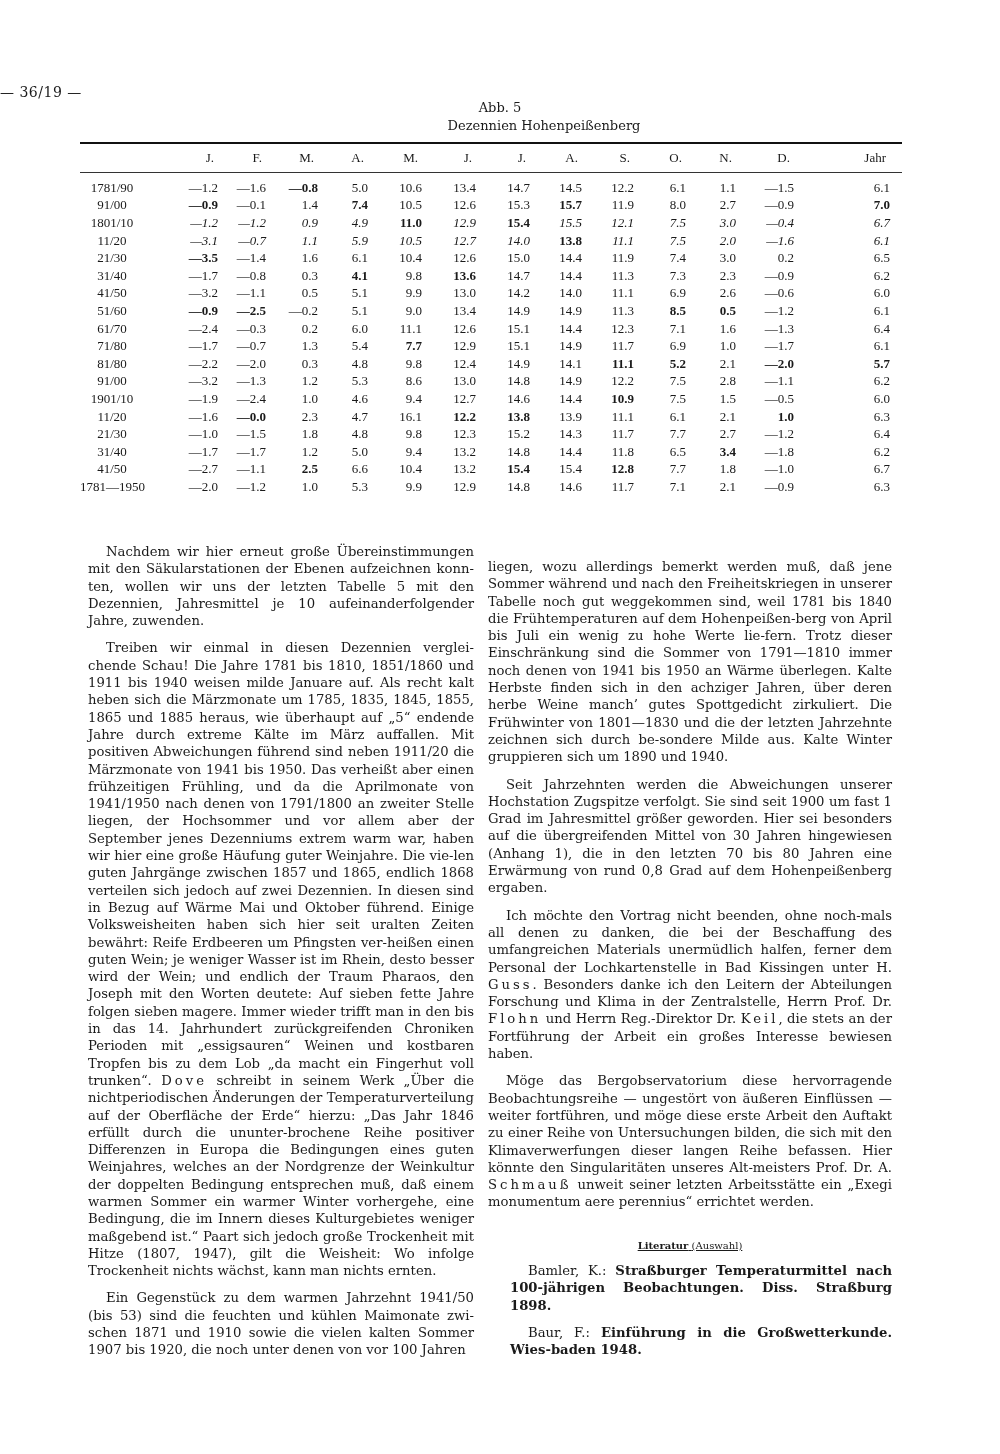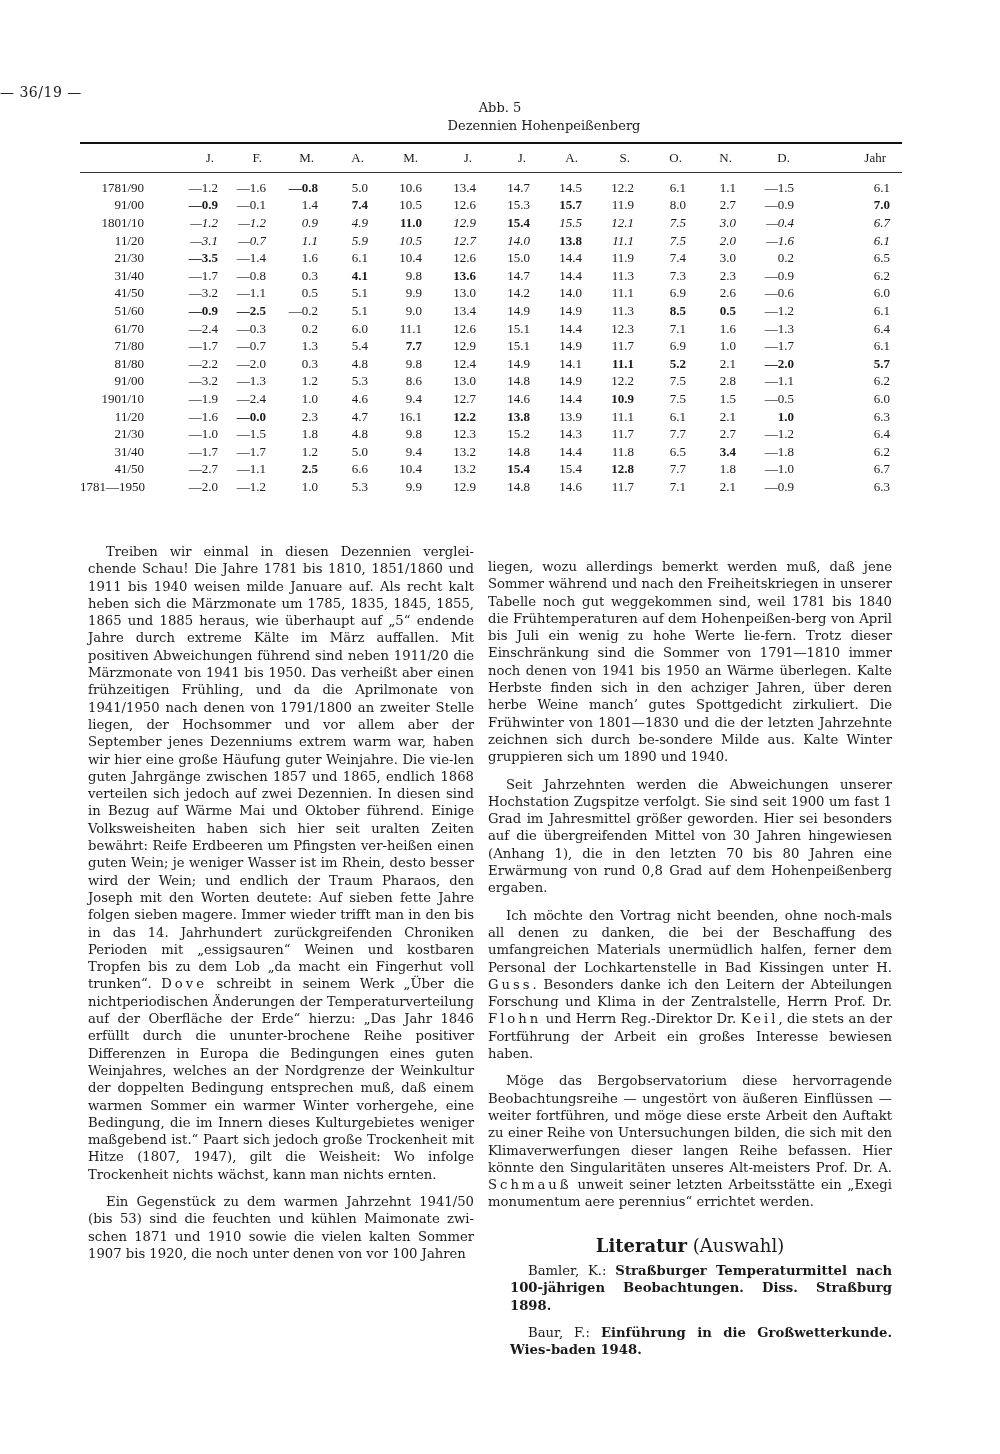--- a/index.html
+++ b/index.html
@@ -24,33 +24,33 @@
   table.data {
     border-collapse: collapse; width: 822px; table-layout: fixed;
     font-family: "Liberation Serif", "DejaVu Serif", serif;
     font-size: 13px;
   }
   table.data th {
     font-weight: normal; font-size: 13px; height: 28px; padding: 0;
     text-align: center; font-family: "Liberation Serif", serif;
   }
   table.data td { height: 17.6px; padding: 0; text-align: right; white-space: nowrap; }
-  table.data td.lbl { text-align: right; padding-right: 0; }
+  table.data td.lbl { text-align: center; padding-right: 0; }
   table.data td.val { padding-right: 12px; }
   table.data tr.first td { padding-top: 6px; }
   td .b { font-weight: bold; }
   td .i { font-style: italic; }
 
   .col { position: absolute; font-size: 13.2px; line-height: 17.3px; text-align: justify; }
   .col.left { left: 88px; top: 543px; width: 386px; }
   .col.right { left: 488px; top: 543px; width: 404px; }
   .col p { margin: 0 0 10px 0; text-indent: 18px; hyphens: manual; }
   .col p.noindent { text-indent: 0; margin-top: 15px; }
   .spaced { letter-spacing: 3px; }
-  .lit-heading { text-align: center; margin: 26px 0 8px 0; font-size: 18px; }
+  .lit-heading { text-align: center; margin: 26px 0 8px 0; font-size: 10px; text-decoration: underline; }
   .lit-heading .strong { font-weight: bold; }
   .ref { padding-left: 22px; text-indent: -22px; margin: 0 0 6px 0; }
   .ref .bold { font-weight: bold; }
 </style>
 </head>
 <body>
 
 <div class="page-num">— 36/19 —</div>
 <div class="caption abb">Abb. 5</div>
 <div class="caption title">Dezennien Hohenpeißenberg</div>
@@ -382,20 +382,21 @@
           <td class="val"><span>7.1</span></td>
           <td class="val"><span>2.1</span></td>
           <td class="val"><span>—0.9</span></td>
           <td class="val"><span>6.3</span></td>
         </tr>
       </tbody>
   </table>
 </div>
 
 <div class="col left">
+  <p>Nachdem wir hier erneut große Übereinstimmungen mit den Säkularstationen der Ebenen aufzeichnen konn-ten, wollen wir uns der letzten Tabelle 5 mit den Dezennien, Jahresmittel je 10 aufeinanderfolgender Jahre, zuwenden.</p>
   <p><span>Treiben wir einmal in diesen Dezennien verglei-chende Schau! Die Jahre 1781 bis 1810, 1851/1860 und 1911 bis 1940 weisen milde Januare auf. Als recht kalt heben sich die Märzmonate um 1785, 1835, 1845, 1855, 1865 und 1885 heraus, wie überhaupt auf „5“ endende Jahre durch extreme Kälte im März auffallen. Mit positiven Abweichungen führend sind neben 1911/20 die Märzmonate von 1941 bis 1950. Das verheißt aber einen frühzeitigen Frühling, und da die Aprilmonate von 1941/1950 nach denen von 1791/1800 an zweiter Stelle liegen, der Hochsommer und vor allem aber der September jenes Dezenniums extrem warm war, haben wir hier eine große Häufung guter Weinjahre. Die vie-len guten Jahrgänge zwischen 1857 und 1865, endlich 1868 verteilen sich jedoch auf zwei Dezennien. In diesen sind in Bezug auf Wärme Mai und Oktober führend. Einige Volksweisheiten haben sich hier seit uralten Zeiten bewährt: Reife Erdbeeren um Pfingsten ver-heißen einen guten Wein; je weniger Wasser ist im Rhein, desto besser wird der Wein; und endlich der Traum Pharaos, den Joseph mit den Worten deutete: Auf sieben fette Jahre folgen sieben magere. Immer wieder trifft man in den bis in das 14. Jahrhundert zurückgreifenden Chroniken Perioden mit „essigsauren“ Weinen und kostbaren Tropfen bis zu dem Lob „da macht ein Fingerhut voll trunken“.</span> <span class="spaced">Dove</span> <span>schreibt in seinem Werk „Über die nichtperiodischen Änderungen der Temperaturverteilung auf der Oberfläche der Erde“ hierzu: „Das Jahr 1846 erfüllt durch die ununter-brochene Reihe positiver Differenzen in Europa die Bedingungen eines guten Weinjahres, welches an der Nordgrenze der Weinkultur der doppelten Bedingung entsprechen muß, daß einem warmen Sommer ein warmer Winter vorhergehe, eine Bedingung, die im Innern dieses Kulturgebietes weniger maßgebend ist.“ Paart sich jedoch große Trockenheit mit Hitze (1807, 1947), gilt die Weisheit: Wo infolge Trockenheit nichts wächst, kann man nichts ernten.</span></p>
   <p>Ein Gegenstück zu dem warmen Jahrzehnt 1941/50 (bis 53) sind die feuchten und kühlen Maimonate zwi-schen 1871 und 1910 sowie die vielen kalten Sommer 1907 bis 1920, die noch unter denen von vor 100 Jahren</p>
 </div>
 
 <div class="col right">
   <p class="noindent">liegen, wozu allerdings bemerkt werden muß, daß jene Sommer während und nach den Freiheitskriegen in unserer Tabelle noch gut weggekommen sind, weil 1781 bis 1840 die Frühtemperaturen auf dem Hohenpeißen-berg von April bis Juli ein wenig zu hohe Werte lie-fern. Trotz dieser Einschränkung sind die Sommer von 1791—1810 immer noch denen von 1941 bis 1950 an Wärme überlegen. Kalte Herbste finden sich in den achziger Jahren, über deren herbe Weine manch’ gutes Spottgedicht zirkuliert. Die Frühwinter von 1801—1830 und die der letzten Jahrzehnte zeichnen sich durch be-sondere Milde aus. Kalte Winter gruppieren sich um 1890 und 1940.</p>
   <p>Seit Jahrzehnten werden die Abweichungen unserer Hochstation Zugspitze verfolgt. Sie sind seit 1900 um fast 1 Grad im Jahresmittel größer geworden. Hier sei besonders auf die übergreifenden Mittel von 30 Jahren hingewiesen (Anhang 1), die in den letzten 70 bis 80 Jahren eine Erwärmung von rund 0,8 Grad auf dem Hohenpeißenberg ergaben.</p>
   <p><span>Ich möchte den Vortrag nicht beenden, ohne noch-mals all denen zu danken, die bei der Beschaffung des umfangreichen Materials unermüdlich halfen, ferner dem Personal der Lochkartenstelle in Bad Kissingen unter H.</span> <span class="spaced">Guss</span><span>. Besonders danke ich den Leitern der Abteilungen Forschung und Klima in der Zentralstelle, Herrn Prof. Dr.</span> <span class="spaced">Flohn</span> <span>und Herrn Reg.-Direktor Dr.</span> <span class="spaced">Keil</span><span>, die stets an der Fortführung der Arbeit ein großes Interesse bewiesen haben.</span></p>
   <p><span>Möge das Bergobservatorium diese hervorragende Beobachtungsreihe — ungestört von äußeren Einflüssen — weiter fortführen, und möge diese erste Arbeit den Auftakt zu einer Reihe von Untersuchungen bilden, die sich mit den Klimaverwerfungen dieser langen Reihe befassen. Hier könnte den Singularitäten unseres Alt-meisters Prof. Dr. A.</span> <span class="spaced">Schmauß</span> <span>unweit seiner letzten Arbeitsstätte ein „Exegi monumentum aere perennius“ errichtet werden.</span></p>
 

